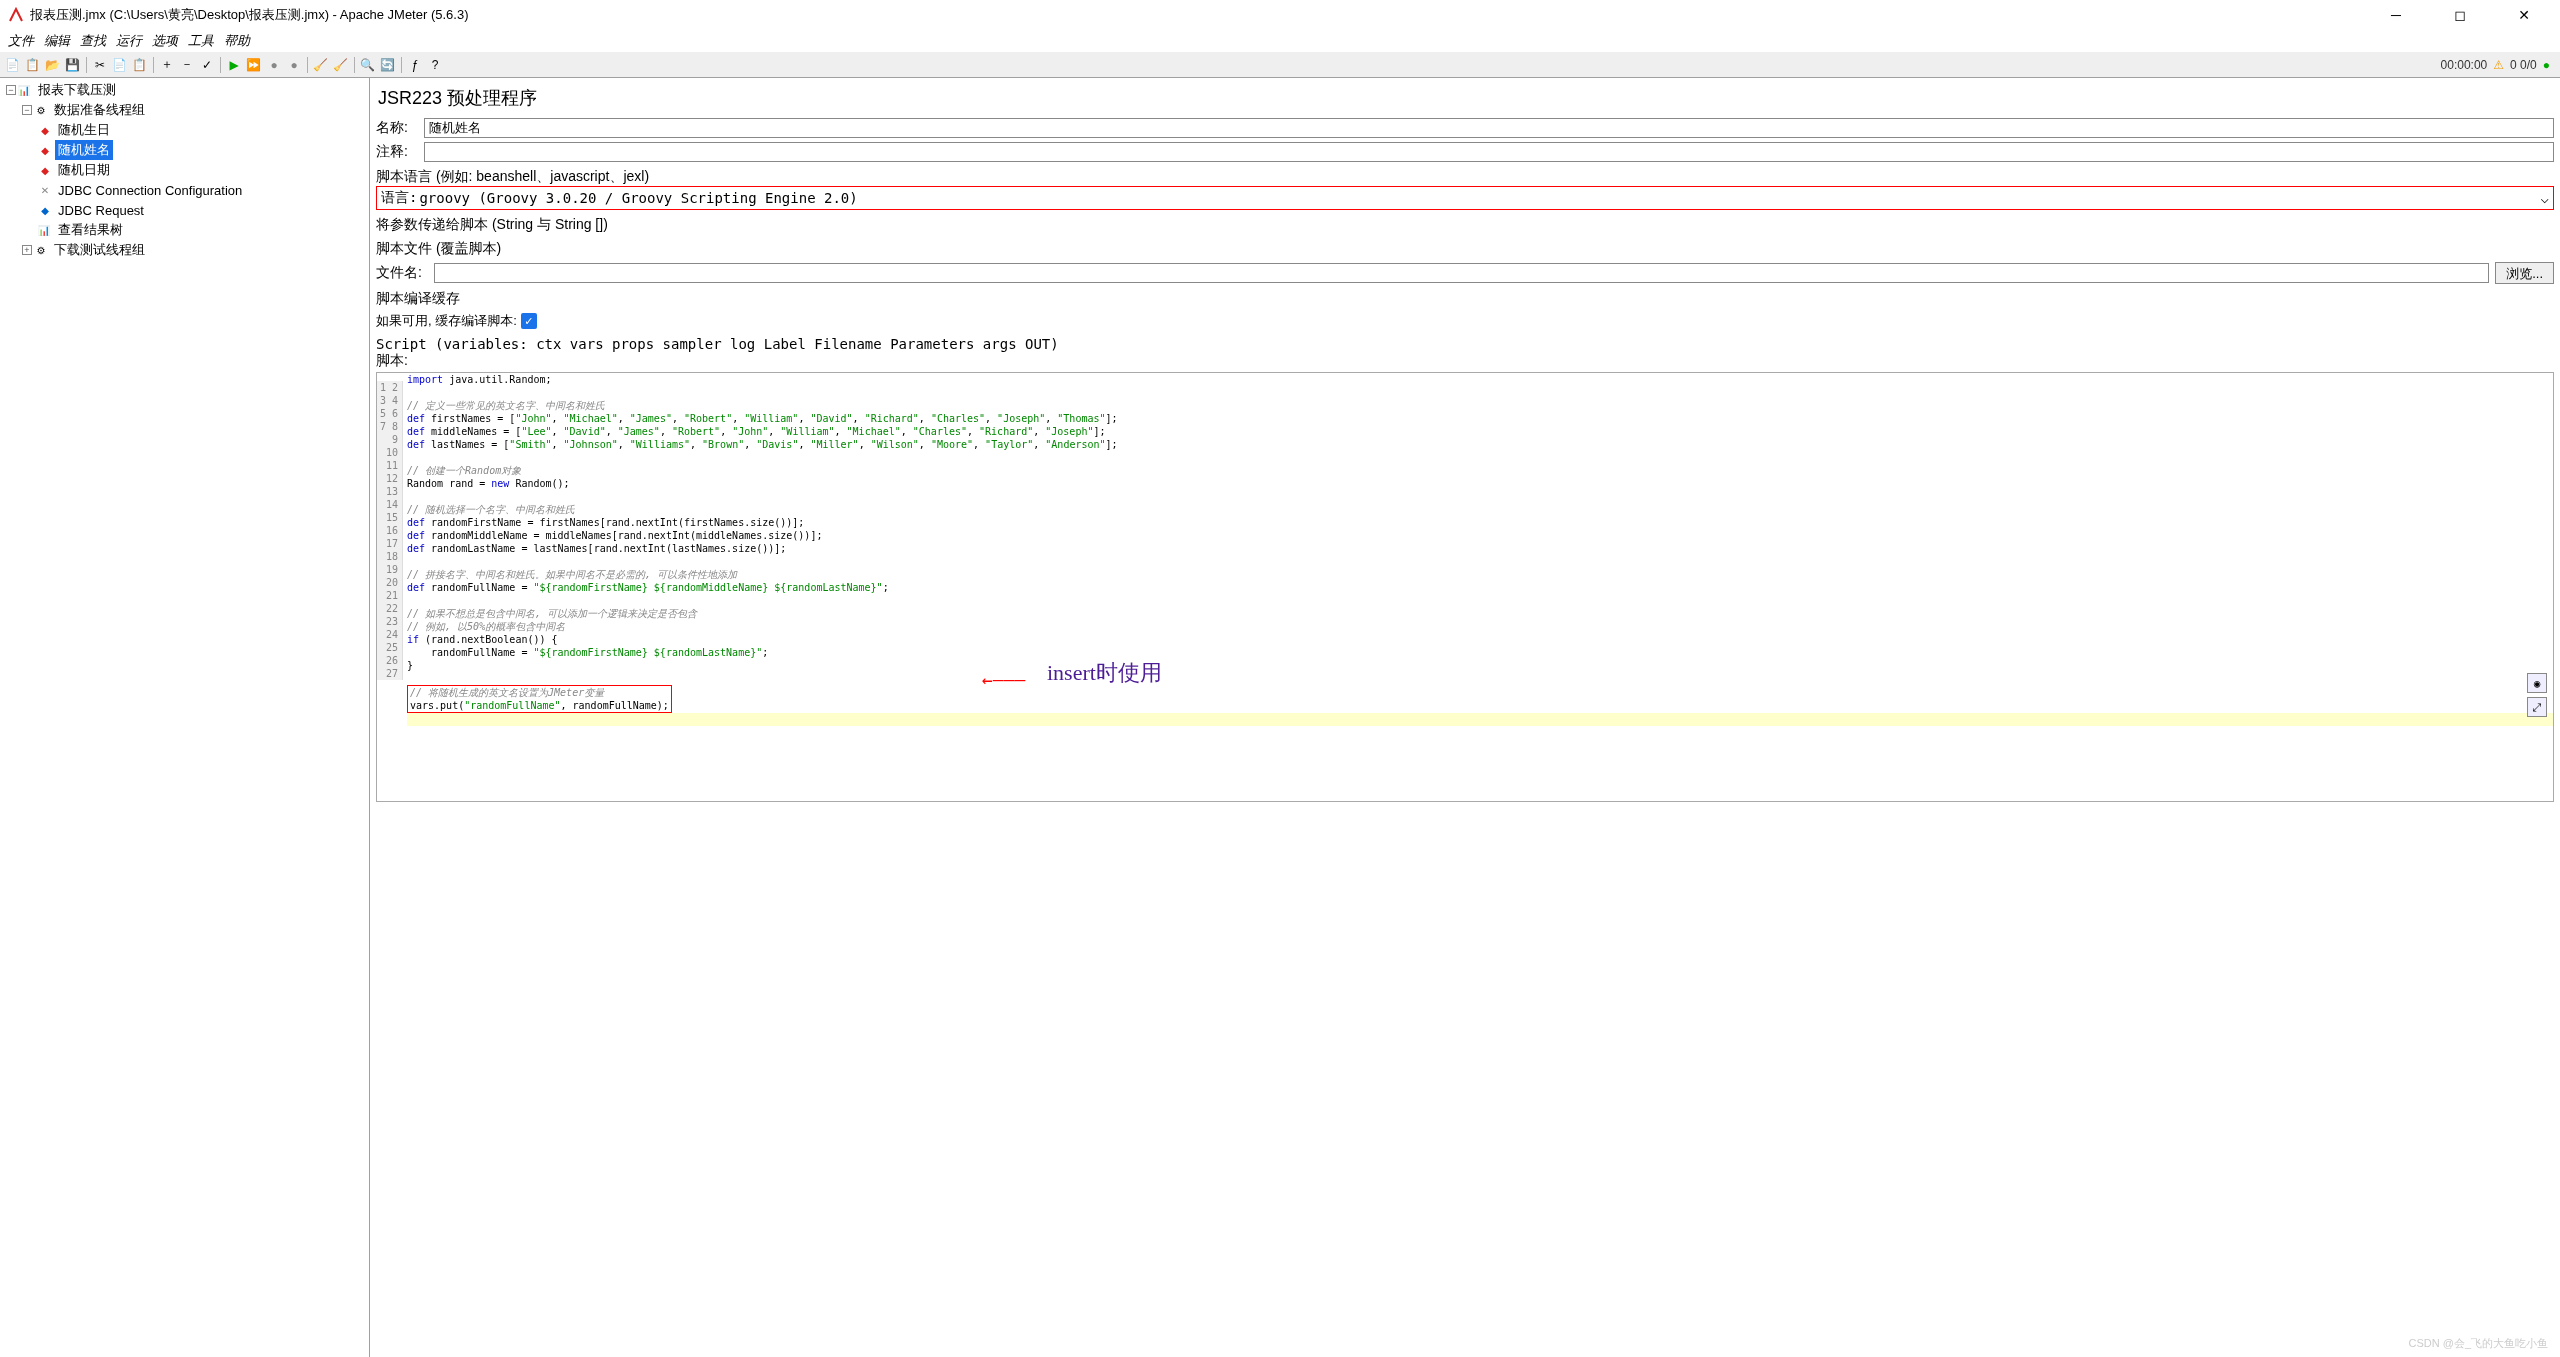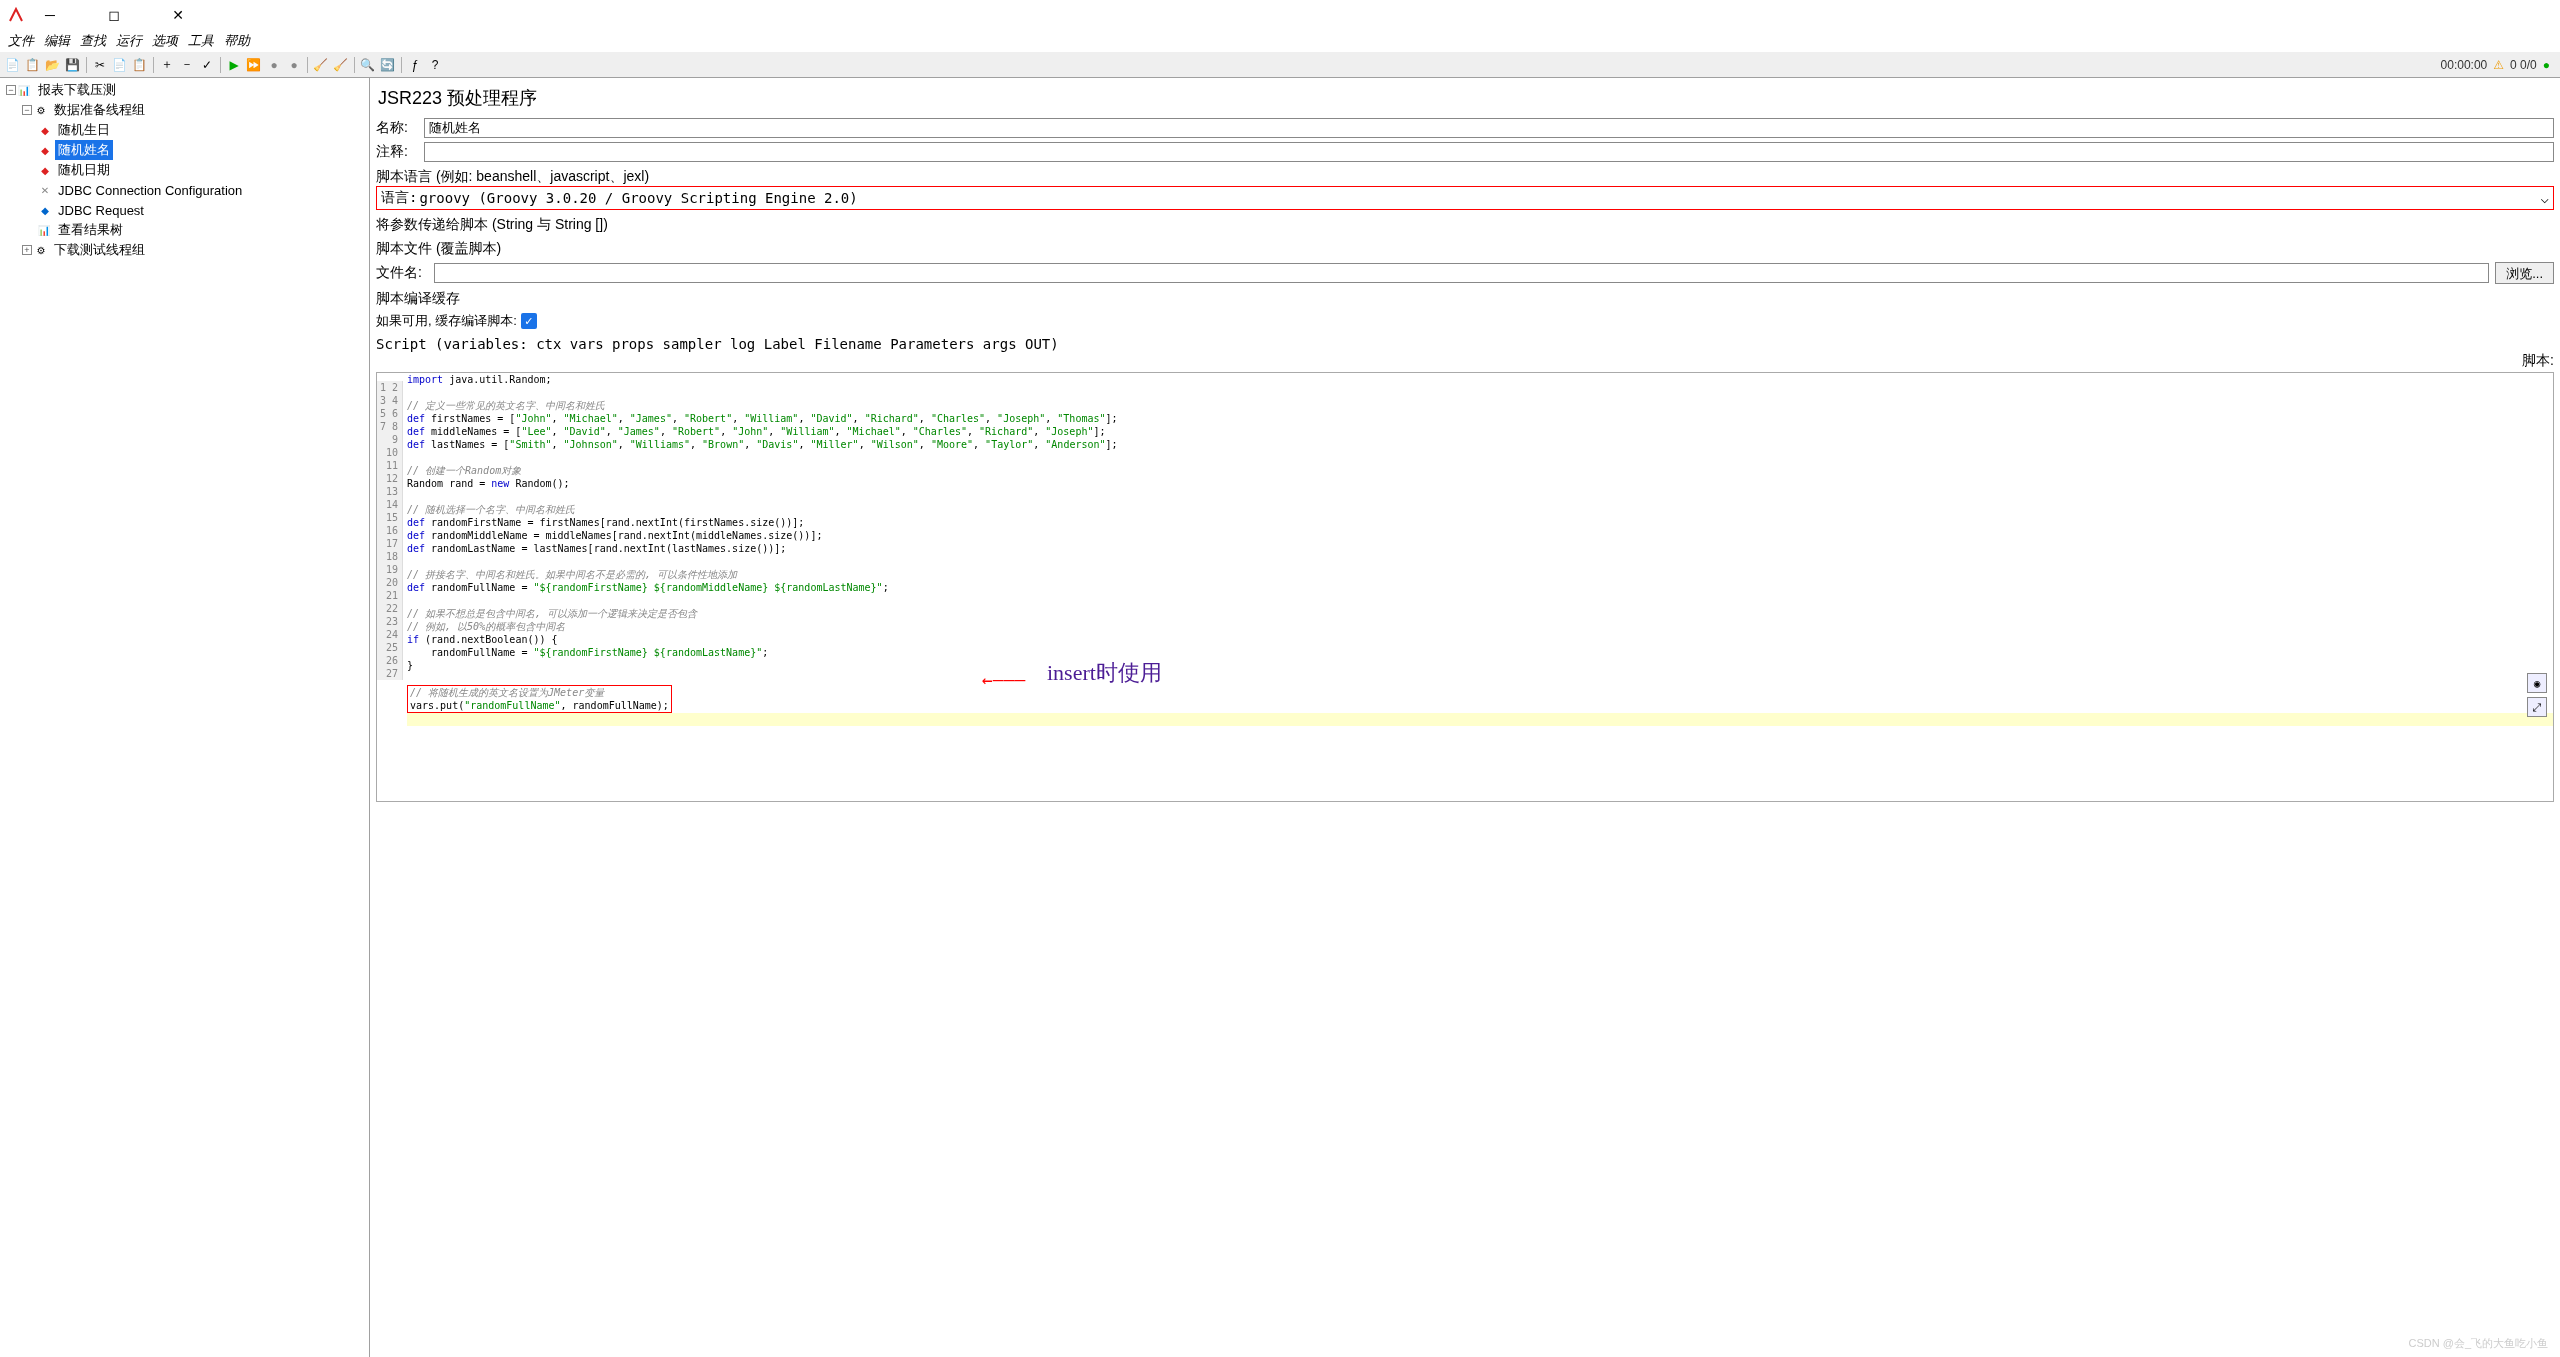--- a/index.html
+++ b/index.html
@@ -56,20 +56,21 @@
 .side-ctrl div { width: 20px; height: 20px; border: 1px solid #888; background: #eef; display: flex; align-items: center; justify-content: center; font-size: 11px; }
 .watermark { position: absolute; right: 12px; bottom: 6px; color: #ccc; font-size: 11px; }
 </style>
 </head>
 <body>
 
 <div class="titlebar">
   <svg class="titlebar-icon" viewBox="0 0 16 16">
       <path d="M2 14 L8 2 L14 14" fill="none" stroke="#d22" stroke-width="2"></path>
     </svg>
+  <div class="titlebar-text">报表压测.jmx (C:\Users\黄亮\Desktop\报表压测.jmx) - Apache JMeter (5.6.3)</div>
   <div class="titlebar-btns">
     <div class="titlebar-btn">─</div>
     <div class="titlebar-btn">◻</div>
     <div class="titlebar-btn">✕</div>
   </div>
 </div>
 
 <div class="menubar">
   <span>文件</span>
   <span>编辑</span>
@@ -186,21 +187,21 @@
       <button class="browse-btn">浏览...</button>
     </div>
 
     <div class="section-hdr">脚本编译缓存</div>
     <div class="form-row">
       <span>如果可用, 缓存编译脚本:</span>
       <span class="checkbox">✓</span>
     </div>
 
     <div class="section-hdr" style="font-family:monospace">Script (variables: ctx vars props sampler log Label Filename Parameters args OUT)</div>
-    <div style="text-align:right;font-size:14px">脚本:</div>
+    <div style="font-size:14px">脚本:</div>
 
     <div class="code-area" style="height:430px">
       <div class="gutter" id="gutter">1
 2
 3
 4
 5
 6
 7
 8

